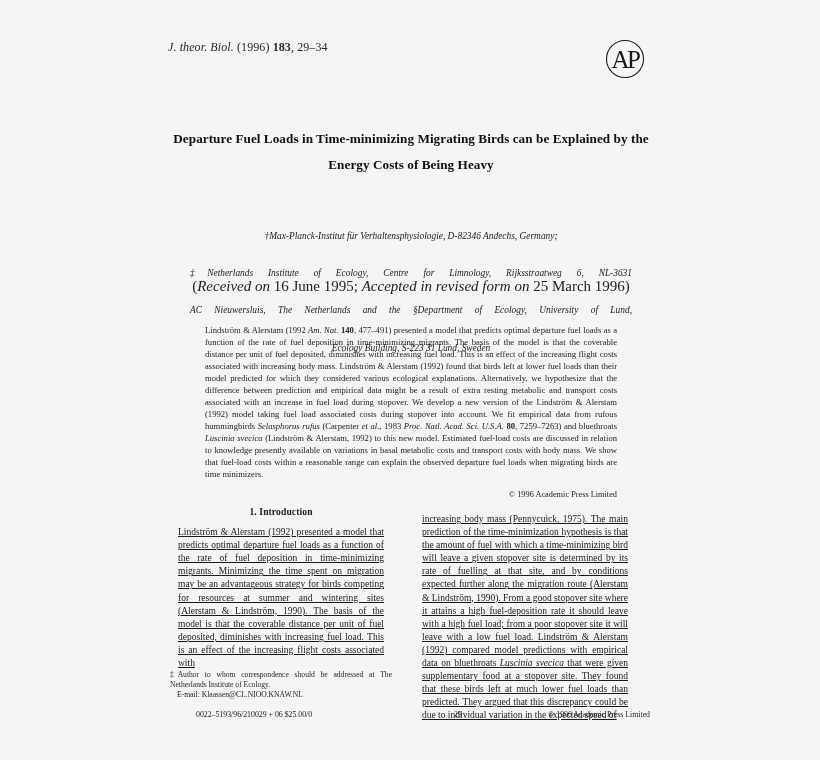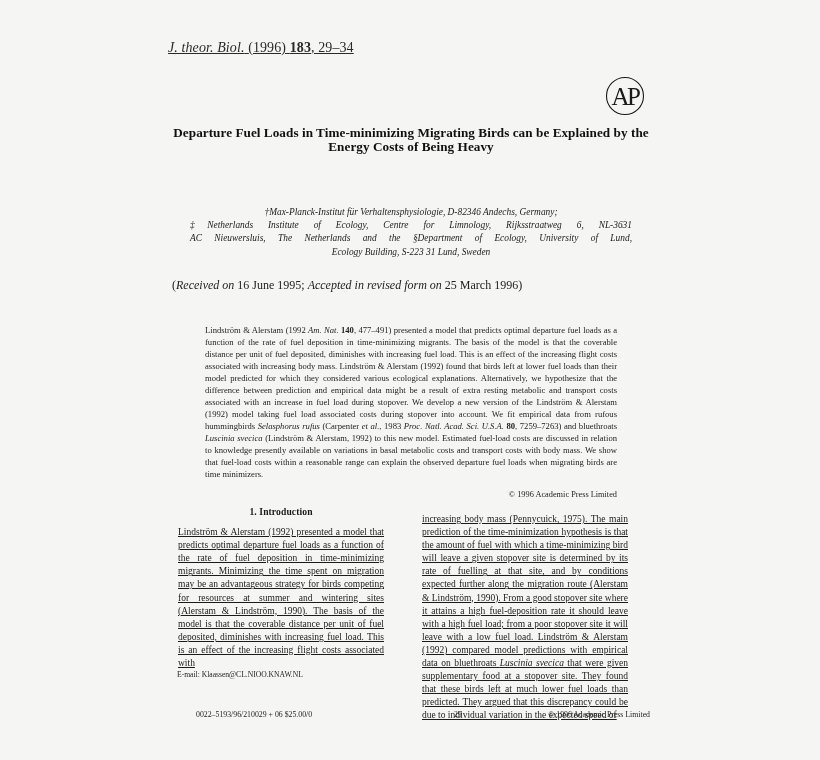--- a/index.html
+++ b/index.html
@@ -25,54 +25,52 @@
     top: 0;
     width: 484px;
     height: 760px;
   }
 
   
   .runhead {
     position: absolute;
     left: 0;
     top: 40px;
-    font-size: 14px;
+    font-size: 12px;
     font-style: italic;
     color: #2a2a2a;
     letter-spacing: 0.1px;
     white-space: nowrap;
-    text-decoration: underline;
   }
   .runhead .vol {
     font-style: normal;
     font-weight: bold;
   }
   .runhead .pages { font-style: normal; }
 
   
   .logo {
     position: absolute;
     left: 436px;
     top: 38px;
     width: 42px;
     height: 42px;
-    margin-top: 37px;
   }
   .logo svg { display: block; }
 
   
   .title {
     position: absolute;
     left: 4px;
     top: 126px;
     width: 478px;
     text-align: center;
     font-size: 13.2px;
     font-weight: bold;
-    line-height: 14px;
+    line-height: 26px;
     color: #111;
     letter-spacing: 0.05px;
   }
 
   
   .authors {
     position: absolute;
     left: 4px;
     top: 172px;
     width: 478px;
@@ -88,33 +86,34 @@
     position: absolute;
     left: 22px;
     top: 206px;
     width: 442px;
     text-align: center;
     font-size: 9.4px;
     font-style: italic;
     line-height: 13.2px;
     color: #222;
   }
-  .affils .ln { display: block; }
+  .affils .ln { display: block; margin-top: 24px; }
   .affils .ln.just {
     text-align: justify;
     text-align-last: justify;
   }
 
   
   .dates {
     position: absolute;
     left: 4px;
     top: 278px;
     width: 478px;
-    font-size: 12px;
+    text-align: center;
+    font-size: 15px;
     color: #222;
   }
   .dates i { font-style: italic; }
 
   
   .abstract {
     position: absolute;
     left: 37px;
     top: 324px;
     width: 412px;
@@ -244,20 +243,21 @@
         <div class="sechead">1. Introduction</div>
         <p>Lindström &amp; Alerstam (1992) presented a model that predicts optimal departure fuel loads as a function of the rate of fuel deposition in time-minimizing migrants. Minimizing the time spent on migration may be an advantageous strategy for birds competing for resources at summer and wintering sites (Alerstam &amp; Lindström, 1990). The basis of the model is that the coverable distance per unit of fuel deposited, diminishes with increasing fuel load. This is an effect of the increasing flight costs associated with</p>
       </div>
       <div class="col right">
         <p><span>increasing body mass (Pennycuick, 1975). The main prediction of the time-minimization hypothesis is that the amount of fuel with which a time-minimizing bird will leave a given stopover site is determined by its rate of fuelling at that site, and by conditions expected further along the migration route (Alerstam &amp; Lindström, 1990). From a good stopover site where it attains a high fuel-deposition rate it should leave with a high fuel load; from a poor stopover site it will leave with a low fuel load. Lindström &amp; Alerstam (1992) compared model predictions with empirical data on bluethroats </span><i>Luscinia svecica</i><span> that were given supplementary food at a stopover site. They found that these birds left at much lower fuel loads than predicted. They argued that this discrepancy could be due to individual variation in the expected speed of</span></p>
       </div>
     </div>
 
     <div class="footnote">
       <div class="rule"></div>
+      <span class="ln">‡Author to whom correspondence should be addressed at The Netherlands Institute of Ecology.</span>
       <span class="ln ind">E-mail: Klaassen@CL.NIOO.KNAW.NL</span>
     </div>
 
     <div class="footer">
       <span class="issn">0022–5193/96/210029 + 06 $25.00/0</span>
       <span class="pageno">29</span>
       <span class="cr">© 1996 Academic Press Limited</span>
     </div>
 
   </div>

